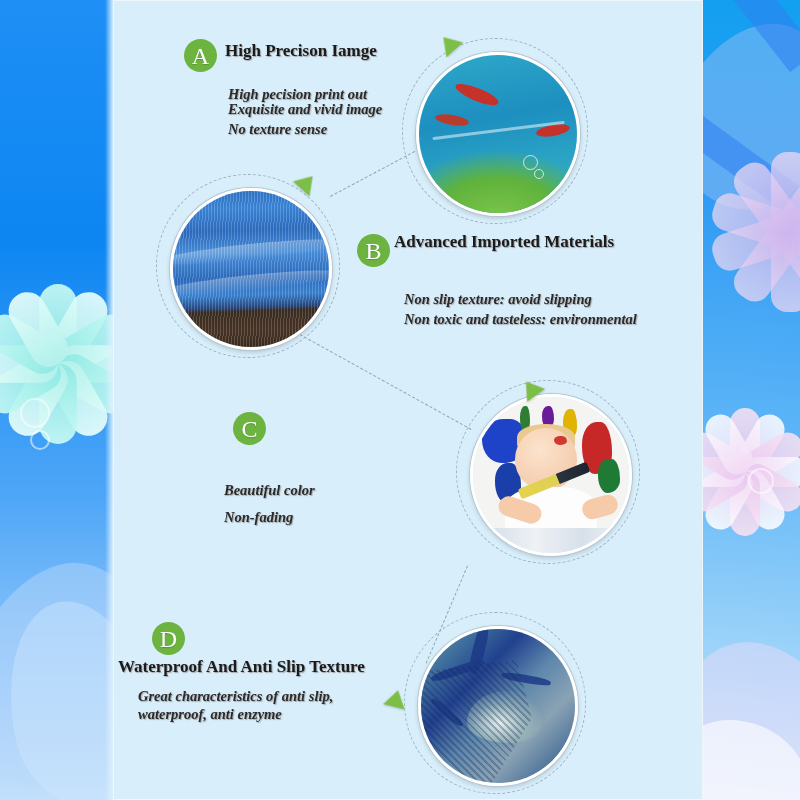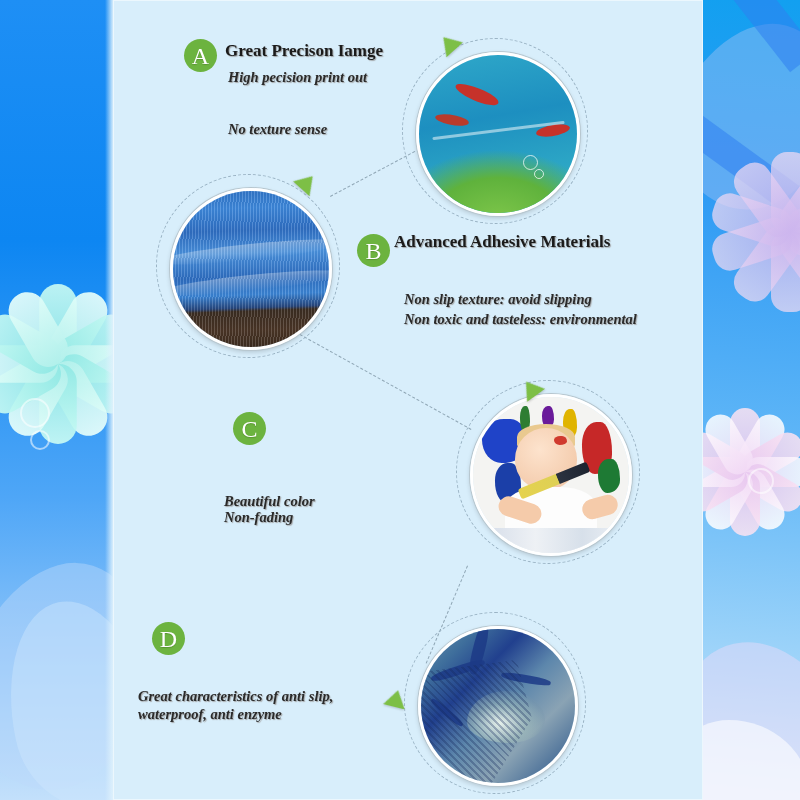--- a/index.html
+++ b/index.html
@@ -225,57 +225,58 @@
   </div>
 
   <div class="panel"></div>
 
 
   <div class="conn" style="left:330px;top:196px;width:96px;transform:rotate(-28deg);"></div>
   <div class="conn" style="left:300px;top:334px;width:196px;transform:rotate(29deg);"></div>
   <div class="conn" style="left:468px;top:566px;width:106px;transform:rotate(113deg);"></div>
 
   <div class="badge" style="left:184px;top:39px;">A</div>
-  <div class="heading" style="left:225px;top:41px;">Great Precison Iamge</div>
-  <div class="body-text" style="left:228px;top:67px;font-style:italic;">High pecision print out</div>
+  <div class="heading" style="left:225px;top:41px;">High Precison Iamge</div>
+  <div class="body-text" style="left:228px;top:84px;font-style:italic;">High pecision print out</div>
+  <div class="body-text" style="left:228px;top:99px;">Exquisite and vivid image</div>
   <div class="body-text" style="left:228px;top:119px;">No texture sense</div>
 
   <div class="circle-wrap" style="left:408px;top:44px;">
     <div class="ring-dash" style="left:-6px;top:-6px;width:184px;height:184px;"></div>
     <div class="photo ph-a" style="left:8px;top:8px;width:158px;height:158px;">
       <div class="inner">
         <div class="koi k1"></div>
         <div class="koi k2"></div>
         <div class="koi k3"></div>
         <div class="streak" style="left:8%;top:47%;width:84%;transform:rotate(-7deg);"></div>
         <div class="bubble" style="left:66%;top:63%;width:13px;height:13px;"></div>
         <div class="bubble" style="left:73%;top:72%;width:8px;height:8px;"></div>
       </div>
     </div>
   </div>
   <div class="arrow" style="left:438px;top:35px;transform:rotate(-42deg);"></div>
 
   <div class="badge" style="left:357px;top:234px;">B</div>
-  <div class="heading" style="left:394px;top:232px;">Advanced Adhesive Materials</div>
+  <div class="heading" style="left:394px;top:232px;">Advanced Imported Materials</div>
   <div class="body-text" style="left:404px;top:289px;">Non slip texture: avoid slipping</div>
   <div class="body-text" style="left:404px;top:309px;">Non toxic and tasteless: environmental</div>
 
   <div class="circle-wrap" style="left:162px;top:180px;">
     <div class="ring-dash" style="left:-6px;top:-6px;width:182px;height:182px;"></div>
     <div class="photo ph-b" style="left:8px;top:8px;width:156px;height:156px;">
       <div class="inner">
         <div class="fold" style="top:34%;"></div>
         <div class="fold" style="top:54%;"></div>
       </div>
     </div>
   </div>
   <div class="arrow" style="left:296px;top:174px;transform:rotate(42deg);"></div>
 
   <div class="badge" style="left:233px;top:412px;">C</div>
-  <div class="body-text" style="left:224px;top:491px;">Beautiful color</div>
+  <div class="body-text" style="left:224px;top:480px;">Beautiful color</div>
   <div class="body-text" style="left:224px;top:507px;">Non-fading</div>
 
   <div class="circle-wrap" style="left:462px;top:386px;">
     <div class="ring-dash" style="left:-6px;top:-6px;width:182px;height:182px;"></div>
     <div class="photo ph-c" style="left:8px;top:8px;width:156px;height:156px;">
       <div class="inner">
         <div class="splat" style="left:6%;top:14%;width:46px;height:44px;background:#1f43c8;"></div>
         <div class="splat" style="left:14%;top:42%;width:26px;height:40px;background:#1b3fa8;"></div>
         <div class="splat" style="left:70%;top:16%;width:30px;height:52px;background:#c62828;"></div>
         <div class="splat" style="left:80%;top:40%;width:22px;height:34px;background:#1e7a34;"></div>
@@ -289,20 +290,21 @@
         <div class="baby-arm" style="left:16%;top:66%;width:44px;height:20px;transform:rotate(18deg);"></div>
         <div class="baby-arm" style="left:70%;top:64%;width:36px;height:20px;transform:rotate(-16deg);"></div>
         <div class="brush"></div>
         <div class="splat" style="left:0%;top:84%;width:100%;height:26px;border-radius:0;background:linear-gradient(90deg,#cfd8e6,#eef1f5 40%,#d7e0ea 70%,#f0f3f7);"></div>
       </div>
     </div>
   </div>
   <div class="arrow" style="left:520px;top:380px;transform:rotate(-36deg);"></div>
 
   <div class="badge" style="left:152px;top:622px;">D</div>
+  <div class="heading" style="left:118px;top:657px;">Waterproof And Anti Slip Texture</div>
   <div class="body-text" style="left:138px;top:704px;">waterproof, anti enzyme</div>
   <div class="body-text" style="left:138px;top:686px;">Great characteristics of anti slip,</div>
 
   <div class="circle-wrap" style="left:410px;top:618px;">
     <div class="ring-dash" style="left:-6px;top:-6px;width:180px;height:180px;"></div>
     <div class="photo ph-d" style="left:8px;top:8px;width:154px;height:154px;">
       <div class="inner">
         <div class="vein" style="left:34%;top:-4%;width:12px;height:52px;transform:rotate(14deg);"></div>
         <div class="vein" style="left:6%;top:24%;width:56px;height:9px;transform:rotate(-18deg);"></div>
         <div class="vein" style="left:52%;top:30%;width:50px;height:8px;transform:rotate(10deg);"></div>

